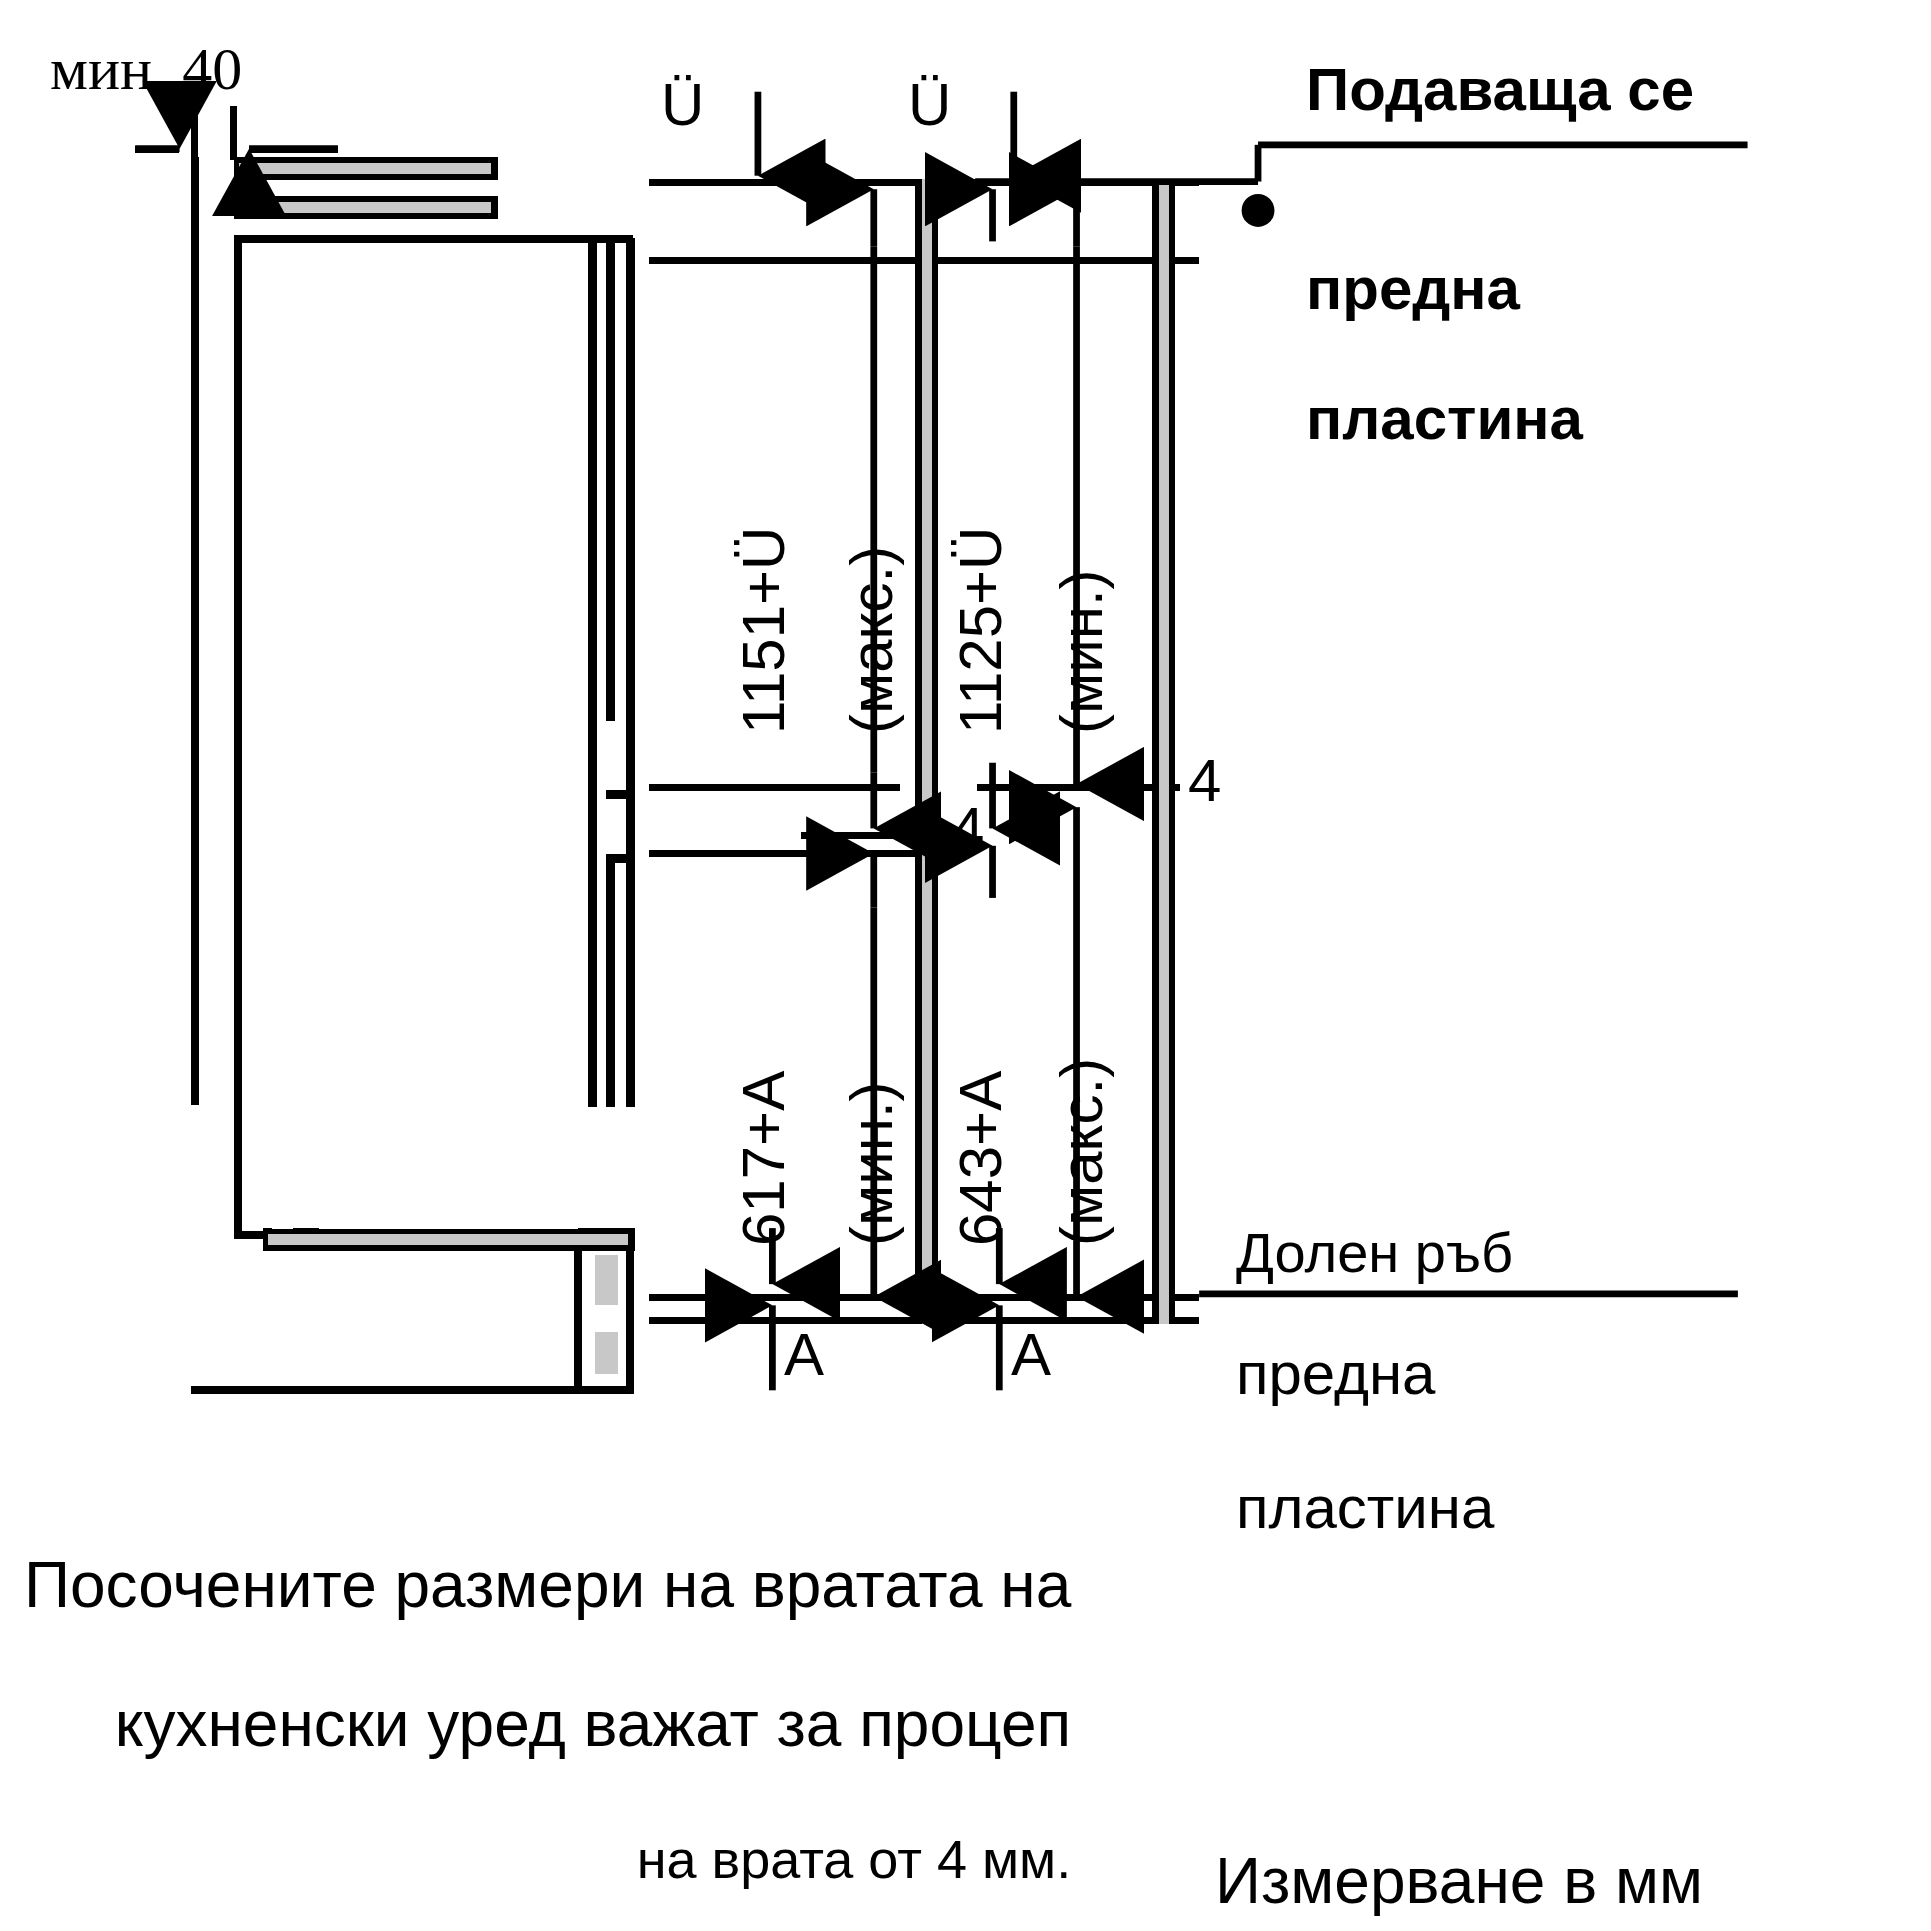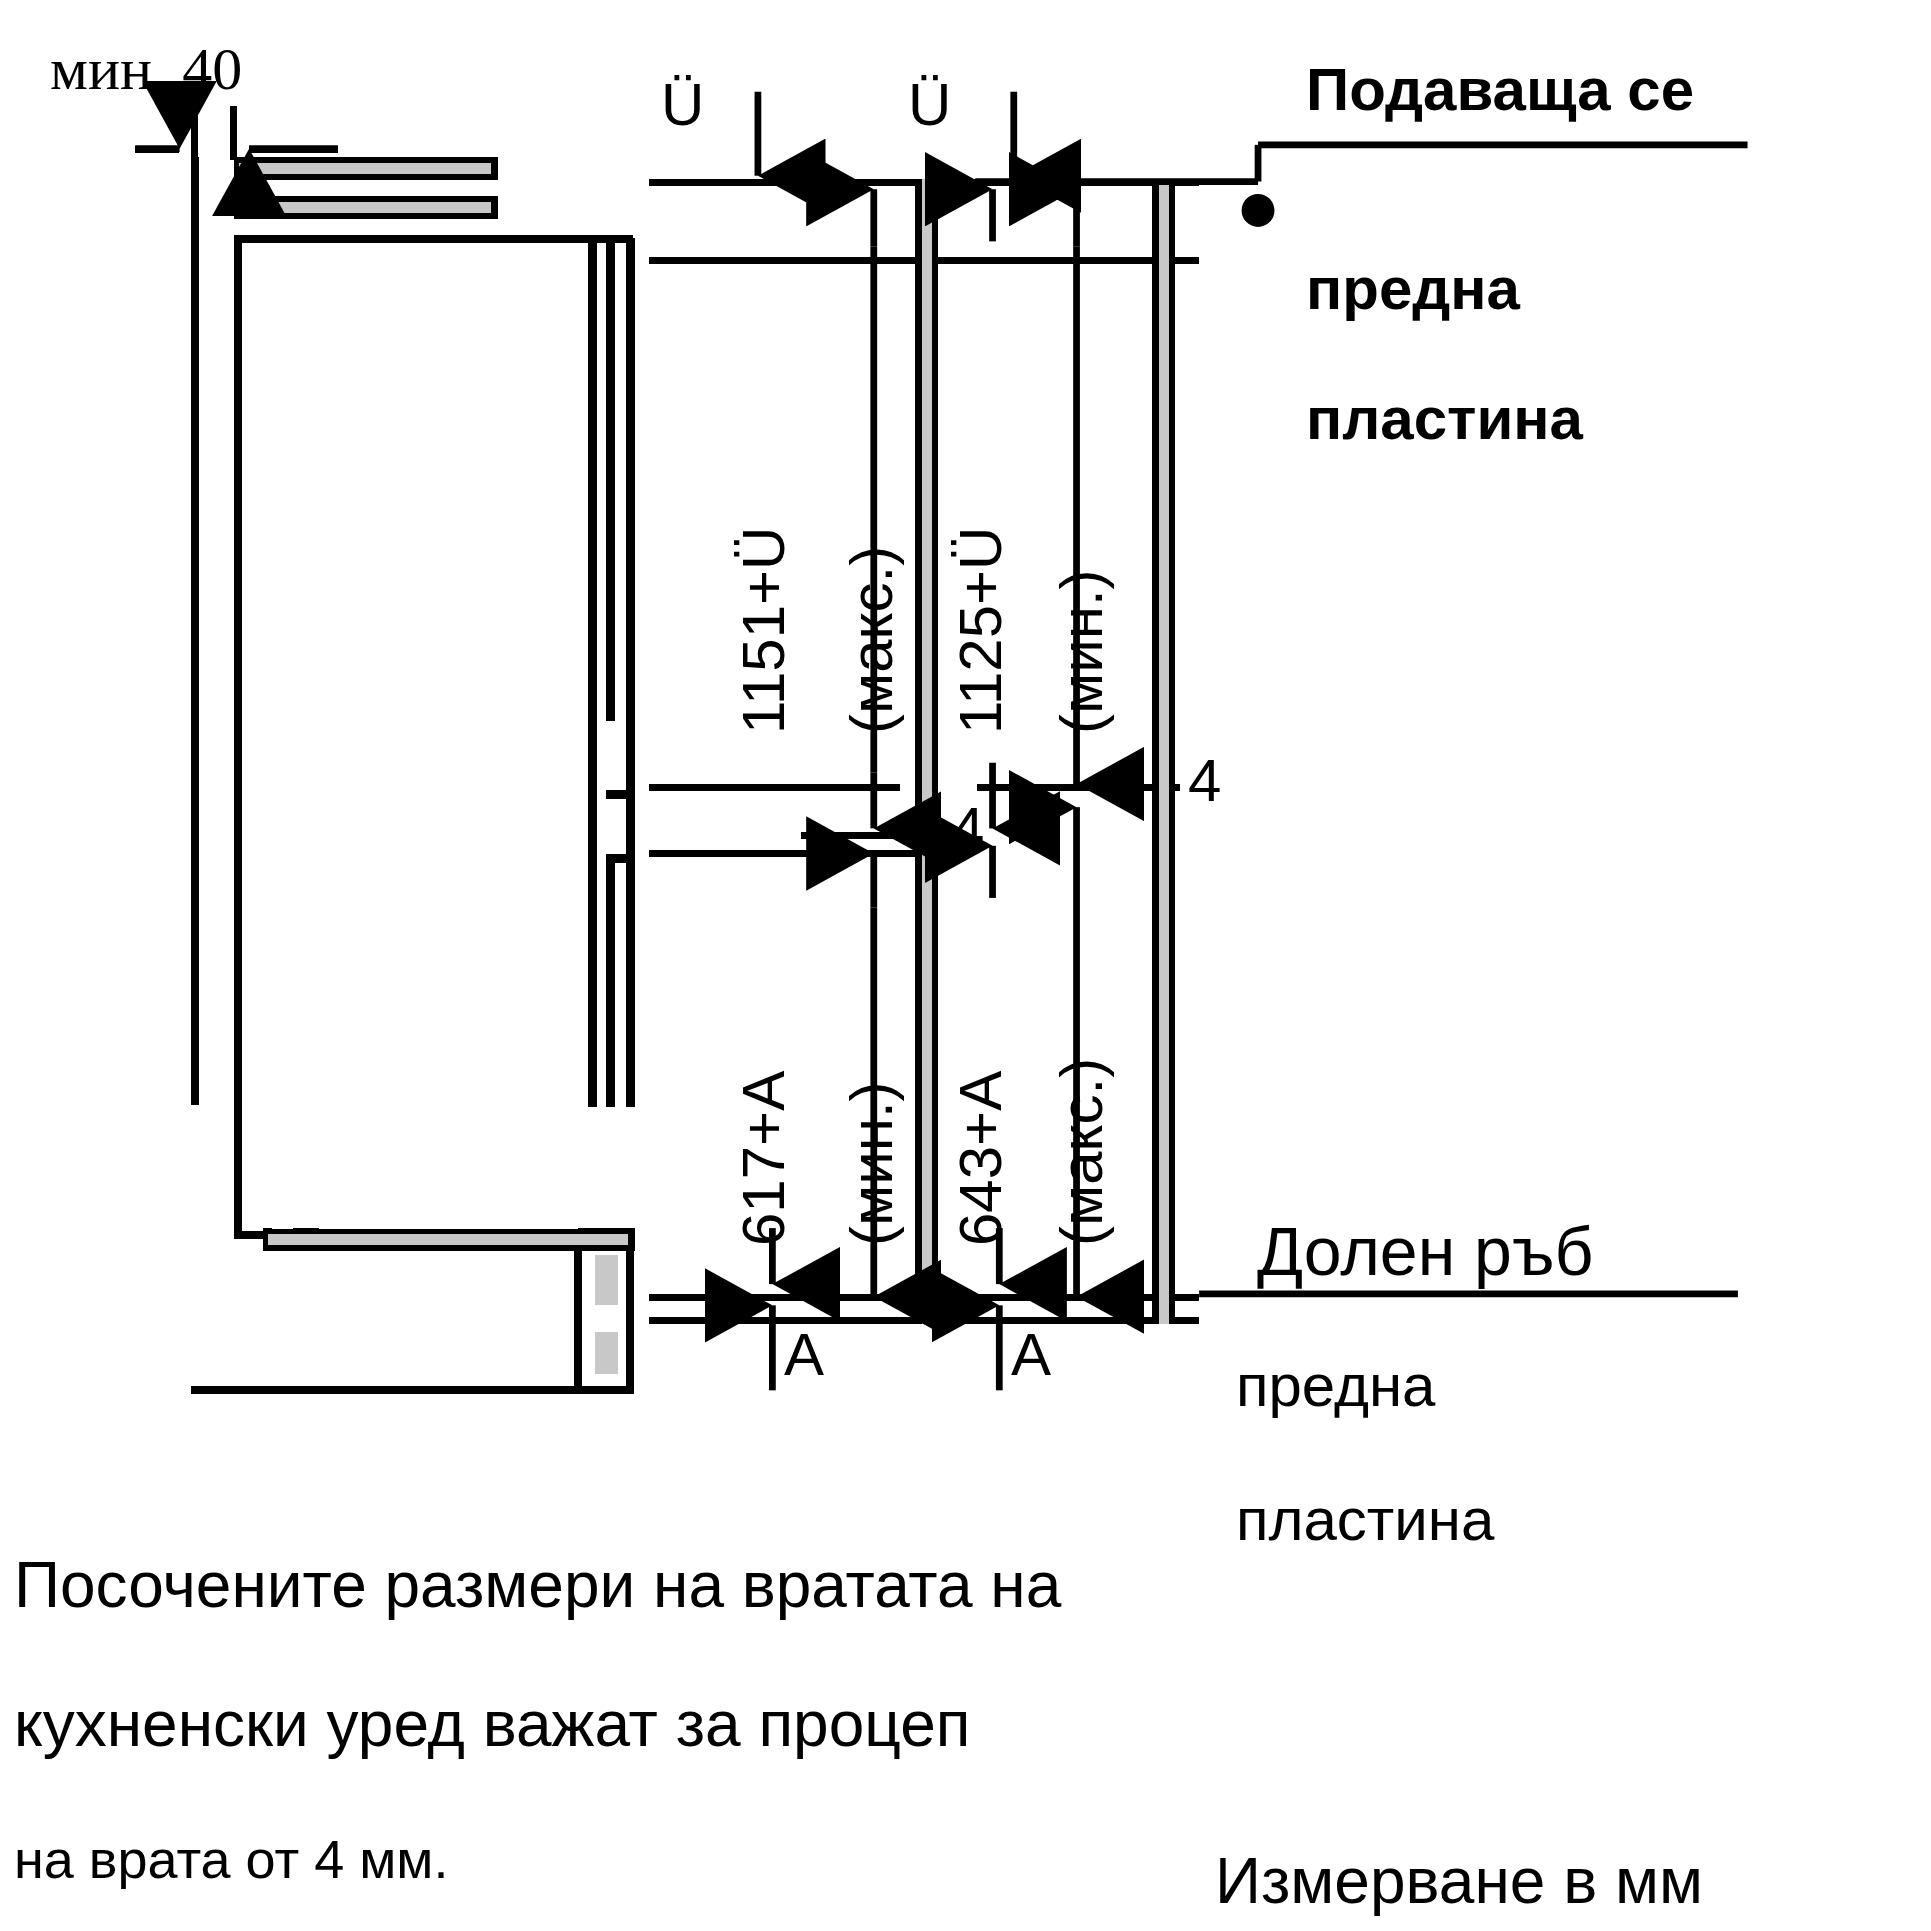--- a/index.html
+++ b/index.html
@@ -185,26 +185,26 @@
   <div class="txt" style="left:784px; top:1325px; font-size:60px;">A</div>
   <div class="txt" style="left:1011px; top:1325px; font-size:60px;">A</div>
 
   <div style="position:absolute; left:1306px; top:60px;font-weight:bold;">
     <div class="txt" style="position:relative; left:0; top:0; font-size:60px;">Подаваща се</div>
     <div class="txt" style="position:relative; left:0; top:139px; font-size:60px;">предна</div>
     <div class="txt" style="position:relative; left:0; top:209px; font-size:60px;">пластина</div>
   </div>
 
   <div style="position:absolute; left:1236px; top:1215px;">
-    <div class="txt" style="position:relative; left:0; top:2px; font-size:68px;margin-left:21px;">Долен ръб</div>
+    <div class="txt" style="position:relative; left:0; top:10px; font-size:56px;">Долен ръб</div>
     <div class="txt" style="position:relative; left:0; top:73px; font-size:60px;">предна</div>
     <div class="txt" style="position:relative; left:0; top:147px; font-size:60px;">пластина</div>
   </div>
 
-  <div style="position:absolute; left:14px; top:1553px;">
+  <div style="position:absolute; left:24px; top:1553px;text-align:right;">
     <div class="txt" style="position:relative; left:0; top:0; font-size:64px;">Посочените размери на вратата на</div>
     <div class="txt" style="position:relative; left:0; top:75px; font-size:64px;">кухненски уред важат за процеп</div>
     <div class="txt" style="position:relative; left:0; top:151px; font-size:54px;">на врата от 4 мм.</div>
   </div>
 
   <div class="txt" style="left:1215px; top:1823px; font-size:64px;margin-top:26px;">Измерване в мм</div>
 
 </div>
 
 

